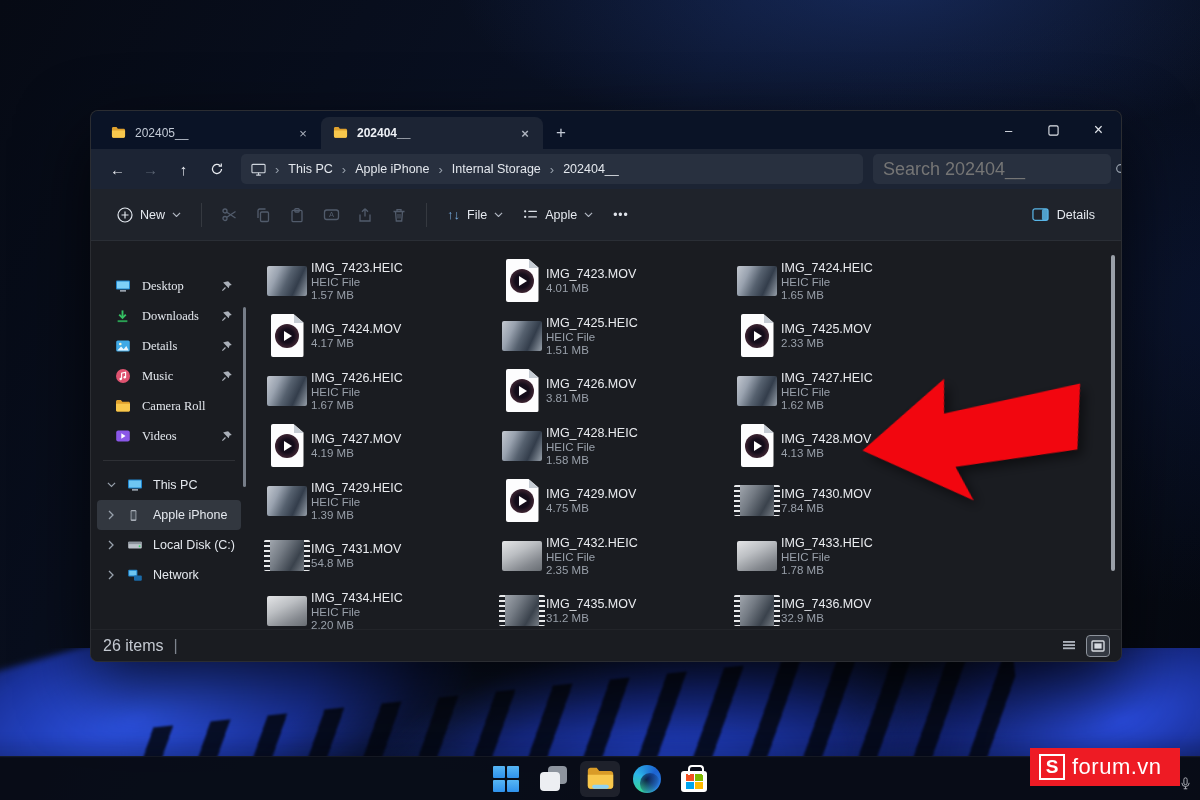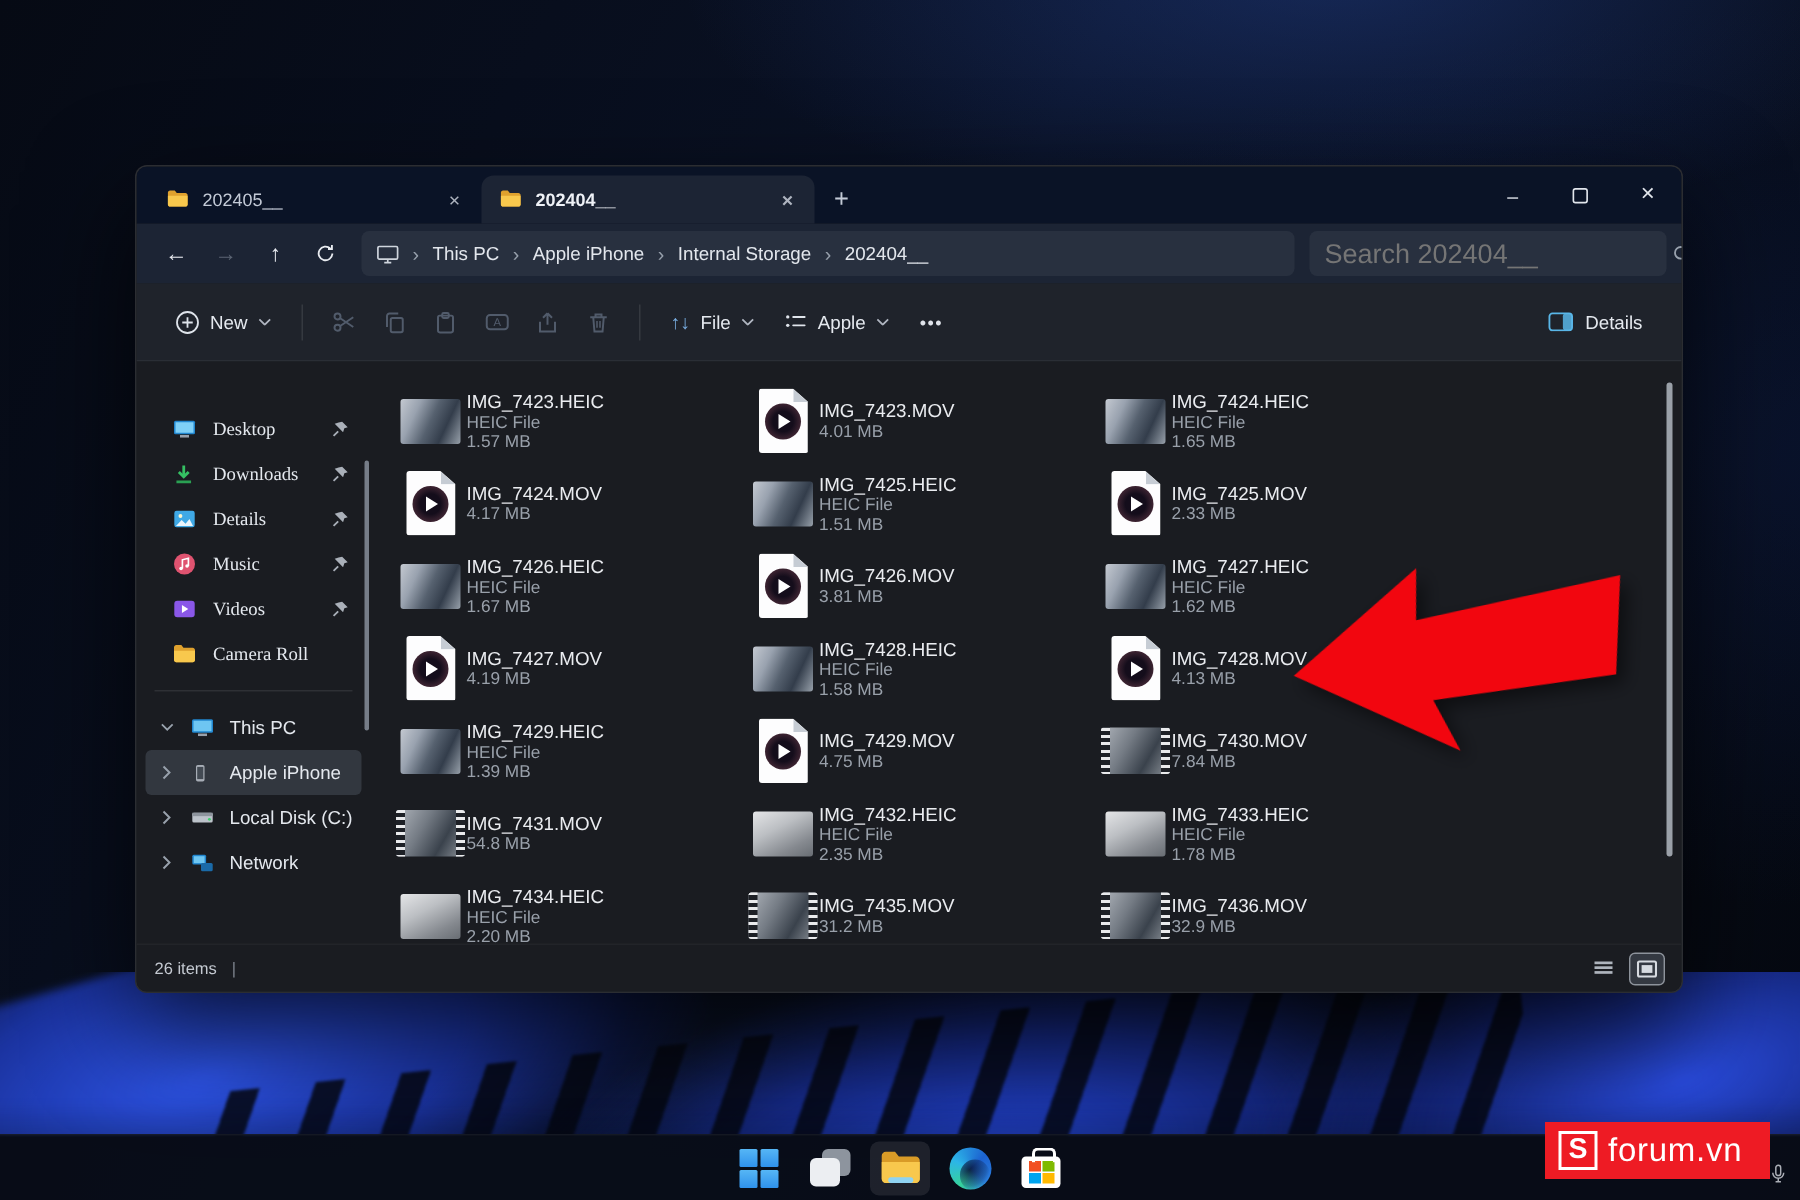--- a/index.html
+++ b/index.html
@@ -100,21 +100,21 @@
     display:flex; align-items:center; justify-content:center; }
   .i-mov .play::after { content:""; margin-left:2px; border-left:8px solid #fff; border-top:5px solid transparent; border-bottom:5px solid transparent; }
   .i-film { width:46px; height:31px; border-radius:2px; position:relative;
     background:linear-gradient(120deg,#b0b5bc 0%,#747b84 38%,#3a424c 68%,#8f959c 100%); }
   .i-film::before, .i-film::after { content:""; position:absolute; top:0; bottom:0; width:6px;
     background:repeating-linear-gradient(to bottom,#e9eaec 0 2px,#1d2026 2px 5px); }
   .i-film::before { left:0; border-radius:2px 0 0 2px; }
   .i-film::after { right:0; border-radius:0 2px 2px 0; }
 
   .statusbar { height:32px; flex:none; display:flex; align-items:center; gap:10px; padding:0 12px;
-    font-size:11px; color:#c4c9d1; border-top:1px solid rgba(255,255,255,.04); background:#1a1c21; }
+    font-size:16px; color:#c4c9d1; border-top:1px solid rgba(255,255,255,.04); background:#1a1c21; }
   .st-div { color:#7e848e; }
   .st-right { margin-left:auto; display:flex; gap:7px; align-items:center; }
   .svbtn { width:22px; height:20px; display:flex; align-items:center; justify-content:center; border-radius:3px; }
   .svbtn.active { background:#343942; outline:1px solid #8d939c; }
 
   
   .arrow { position:absolute; left:858px; top:372px; width:232px; height:132px; transform:rotate(-10deg);
     filter:drop-shadow(4px 6px 6px rgba(0,0,0,.5)); }
 
   
@@ -408,45 +408,45 @@
                 <svg width="12" viewBox="0 0 14 14">
                   <path d="M8.3 1.4l4.3 4.3-2.6.8-1 3-6.5-6.5 3-1z" fill="#aab0b9"></path>
                   <path d="M5.2 8.8L1.6 12.4" stroke="#aab0b9" stroke-width="1.4"></path>
                 </svg>
               </span>
             </div>
 
             <div class="sitem">
 
               <span class="sic">
+                <svg width="16" viewBox="0 0 16 14">
+                  <path d="M1 2.5c0-.8.7-1.5 1.5-1.5h3.4l1.4 1.8h6.2c.8 0 1.5.7 1.5 1.5V11c0 .8-.7 1.5-1.5 1.5h-11C1.7 12.5 1 11.8 1 11z" fill="#dfa12e"></path>
+                  <path d="M1 4.8h14V11c0 .8-.7 1.5-1.5 1.5h-11C1.7 12.5 1 11.8 1 11z" fill="#f8c84d"></path>
+                </svg>
+              </span>
+              <span class="slabel">Camera Roll</span>
+
+            </div>
+
+            <div class="sitem">
+
+              <span class="sic">
                 <svg width="16" viewBox="0 0 16 16">
                   <rect x="1.2" y="2.5" width="13.6" height="11" rx="2" fill="#8a57e8"></rect>
                   <path d="M6.3 5.3l4.2 2.7-4.2 2.7z" fill="#fff"></path>
                 </svg>
               </span>
 
               <span class="slabel">Videos</span>
               <span class="pinic">
                 <svg width="12" viewBox="0 0 14 14">
                   <path d="M8.3 1.4l4.3 4.3-2.6.8-1 3-6.5-6.5 3-1z" fill="#aab0b9"></path>
                   <path d="M5.2 8.8L1.6 12.4" stroke="#aab0b9" stroke-width="1.4"></path>
                 </svg>
               </span>
-            </div>
-
-            <div class="sitem">
-
-              <span class="sic">
-                <svg width="16" viewBox="0 0 16 14">
-                  <path d="M1 2.5c0-.8.7-1.5 1.5-1.5h3.4l1.4 1.8h6.2c.8 0 1.5.7 1.5 1.5V11c0 .8-.7 1.5-1.5 1.5h-11C1.7 12.5 1 11.8 1 11z" fill="#dfa12e"></path>
-                  <path d="M1 4.8h14V11c0 .8-.7 1.5-1.5 1.5h-11C1.7 12.5 1 11.8 1 11z" fill="#f8c84d"></path>
-                </svg>
-              </span>
-              <span class="slabel">Camera Roll</span>
-
             </div>
           </div>
         <div class="ssep"></div>
         <div>
 
             <div class="titem">
               <span class="chev ind-chev">
                 <svg width="9" viewBox="0 0 10 6">
                   <path d="M1 1l4 4 4-4" stroke="currentColor" fill="none" stroke-width="1.3"></path>
                 </svg>

